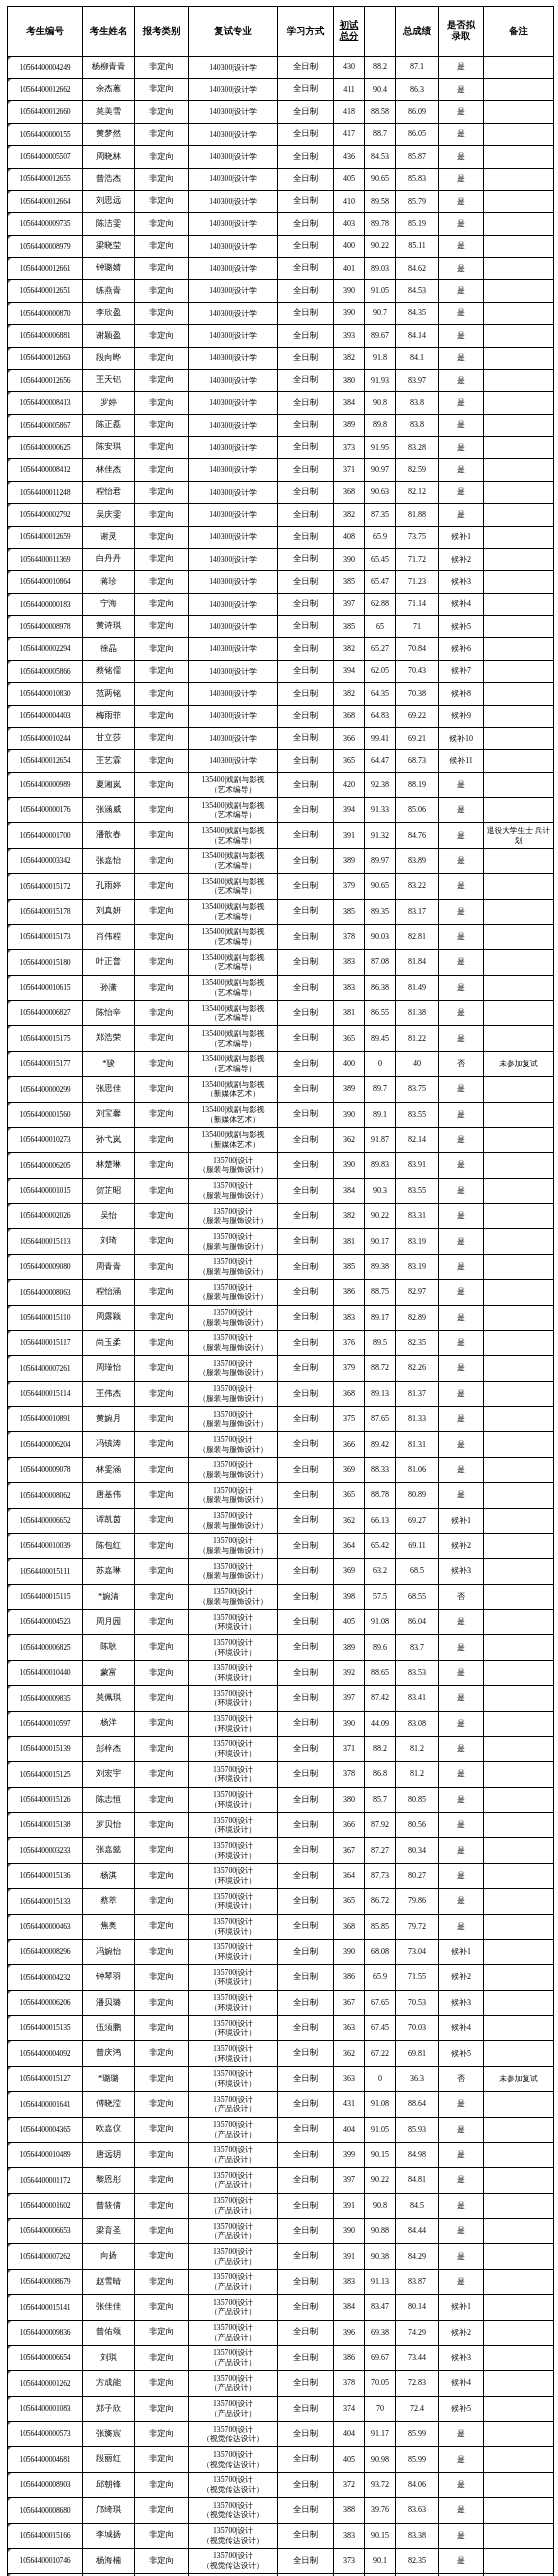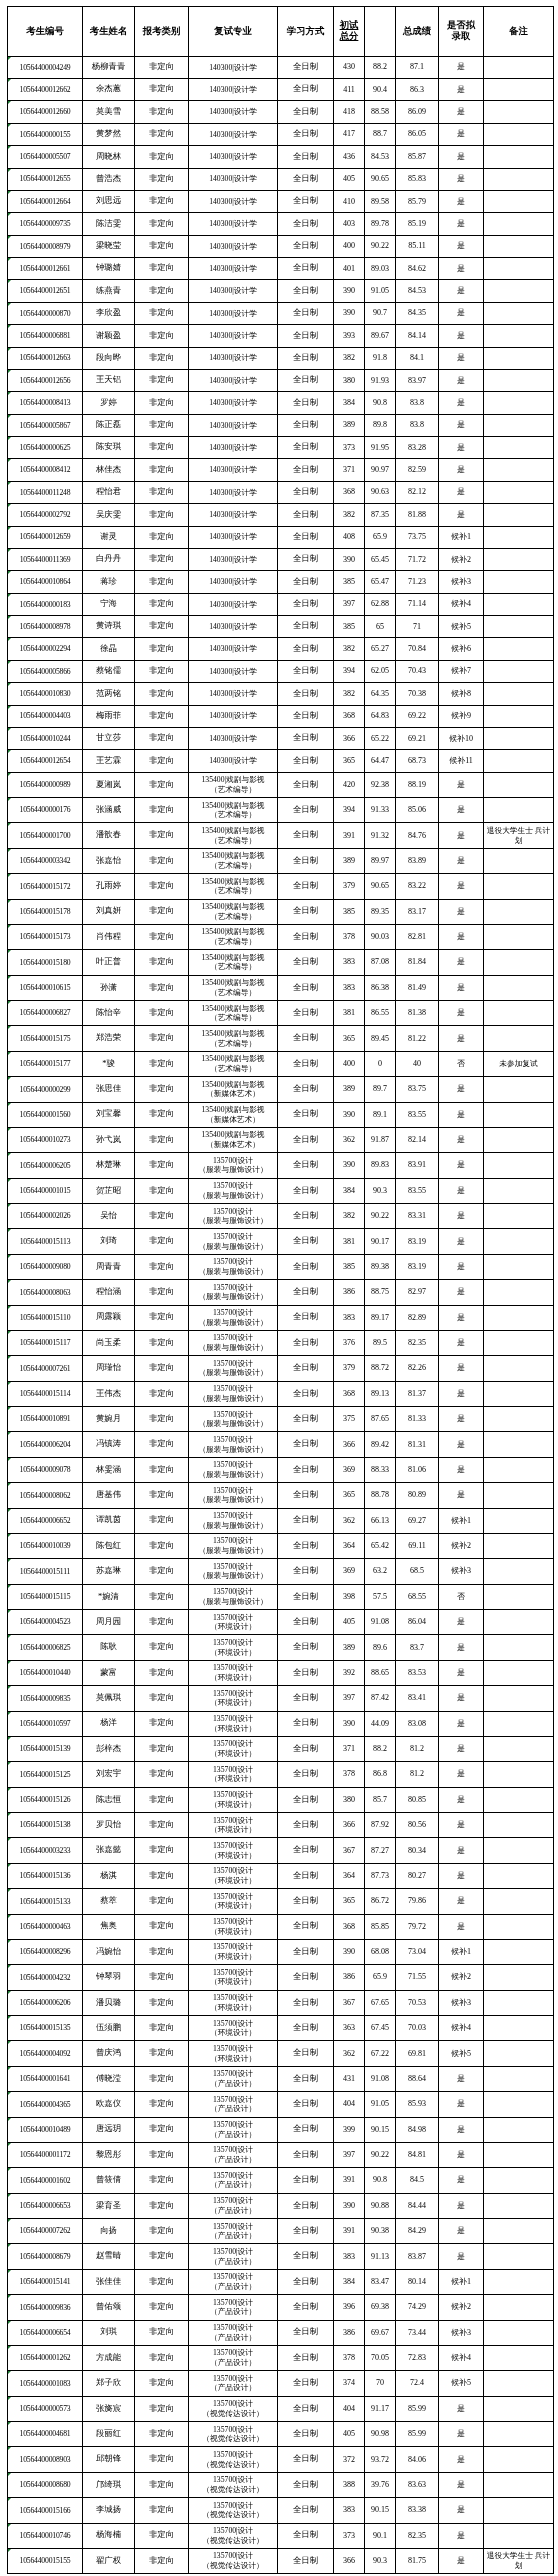--- a/index.html
+++ b/index.html
@@ -452,21 +452,21 @@
           <td class="c-adm">候补9</td>
           <td class="c-rem"></td>
         </tr>
         <tr class="r-short">
           <td class="c-id">10564400010244<span class="corner-marker"></span></td>
           <td class="c-name">甘立莎</td>
           <td class="c-cat">非定向</td>
           <td class="c-major">140300|设计学</td>
           <td class="c-mode">全日制</td>
           <td class="c-s1">366</td>
-          <td class="c-s2">65.22</td>
+          <td class="c-s2">99.41</td>
           <td class="c-tot">69.21</td>
           <td class="c-adm">候补10</td>
           <td class="c-rem"></td>
         </tr>
         <tr class="r-short">
           <td class="c-id">10564400012654<span class="corner-marker"></span></td>
           <td class="c-name">王艺霖</td>
           <td class="c-cat">非定向</td>
           <td class="c-major">140300|设计学</td>
           <td class="c-mode">全日制</td>
@@ -1132,20 +1132,33 @@
           <td class="c-name">曾庆鸿</td>
           <td class="c-cat">非定向</td>
           <td class="c-major">135700|设计
 （环境设计）</td>
           <td class="c-mode">全日制</td>
           <td class="c-s1">362</td>
           <td class="c-s2">67.22</td>
           <td class="c-tot">69.81</td>
           <td class="c-adm">候补5</td>
           <td class="c-rem"></td>
+        </tr>
+        <tr class="r-tall">
+          <td class="c-id">10564400015127<span class="corner-marker"></span></td>
+          <td class="c-name">*璐璐</td>
+          <td class="c-cat">非定向</td>
+          <td class="c-major">135700|设计
+（环境设计）</td>
+          <td class="c-mode">全日制</td>
+          <td class="c-s1">363</td>
+          <td class="c-s2">0</td>
+          <td class="c-tot">36.3</td>
+          <td class="c-adm">否</td>
+          <td class="c-rem">未参加复试</td>
         </tr>
         <tr class="r-tall group-start">
           <td class="c-id">10564400001641<span class="corner-marker"></span></td>
           <td class="c-name">傅晓滢</td>
           <td class="c-cat">非定向</td>
           <td class="c-major">135700|设计
 （产品设计）</td>
           <td class="c-mode">全日制</td>
           <td class="c-s1">431</td>
           <td class="c-s2">91.08</td>

